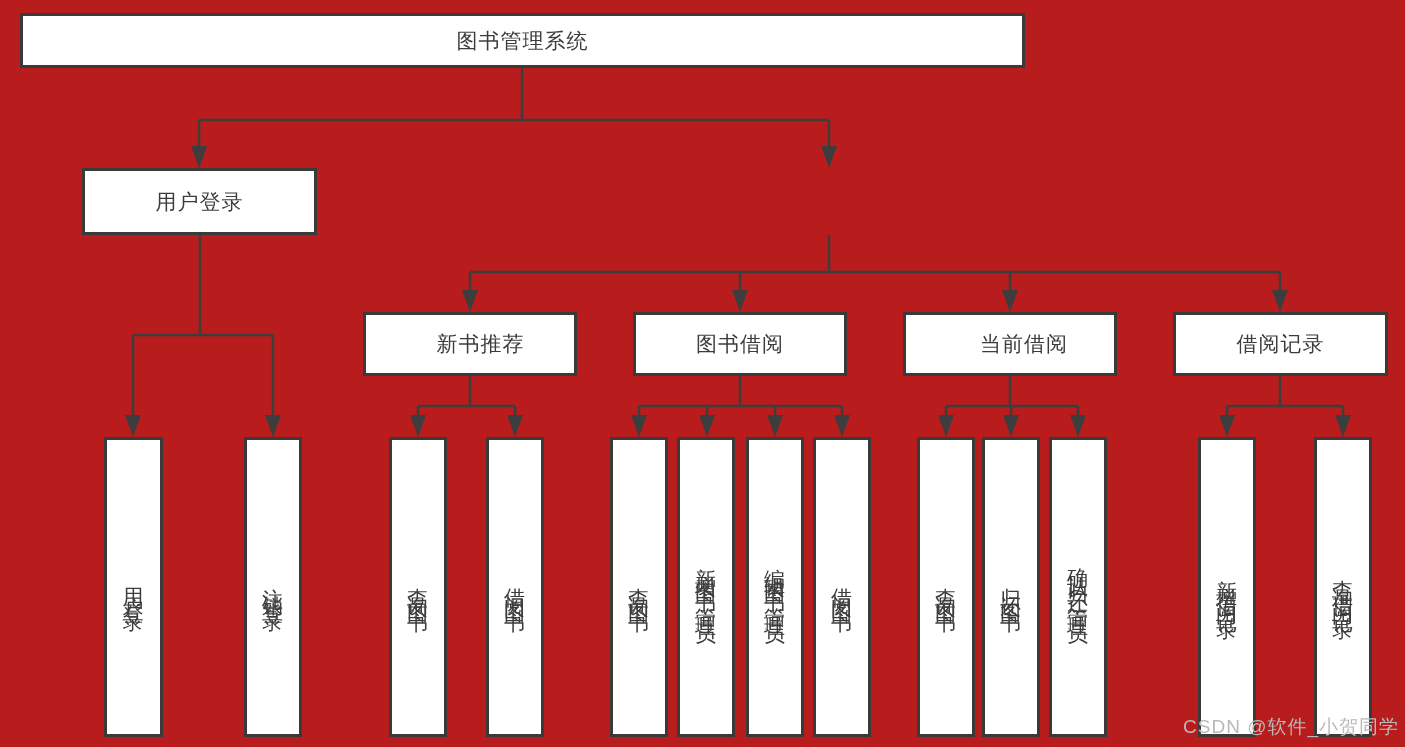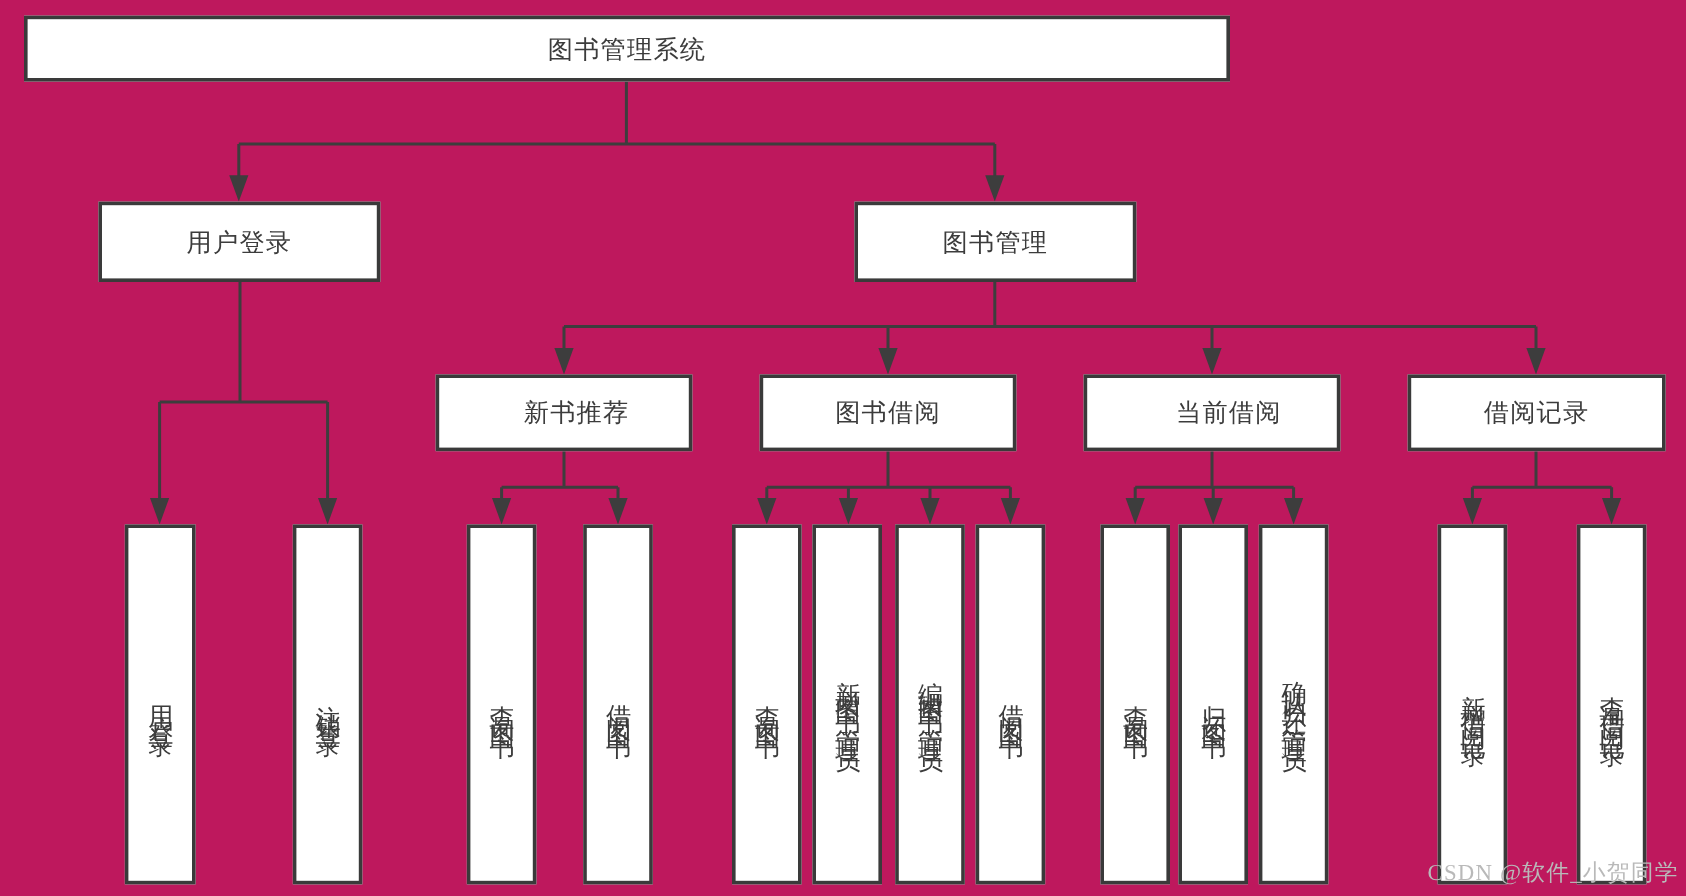--- a/index.html
+++ b/index.html
@@ -1,21 +1,21 @@
 <!DOCTYPE html>
 <html><head>
 <meta charset="utf-8">
 <style>
   html, body { margin: 0; padding: 0; background: #ffffff; }
   #stage {
     position: relative;
     width: 1405px;
     height: 747px;
-    background: #be185d;
-    font-family: Liberation Serif, serif;
+    background: #b91c1c;
+    font-family: Liberation Sans, sans-serif;
     overflow: hidden;
   }
   #wires {
     position: absolute;
     left: 0; top: 0;
     width: 1405px; height: 747px;
   }
   .node {
     position: absolute;
     box-sizing: border-box;
@@ -95,23 +95,20 @@
     </g>
   </svg>
 
   <div class="node h root">
     <span>图书管理系统</span>
   </div>
 
   <div class="node h lvl2" style="left:82px;">
     <span>用户登录</span>
   </div>
-  <div class="node h lvl2" style="left:712px;">
-    <span>图书管理</span>
-  </div>
 
   <div class="node h lvl3" style="left:363px;width:214px;padding-left:21px;">
     <span>新书推荐</span>
   </div>
   <div class="node h lvl3" style="left:633px;width:214px;">
     <span>图书借阅</span>
   </div>
   <div class="node h lvl3" style="left:903px;width:214px;padding-left:28px;">
     <span>当前借阅</span>
   </div>

